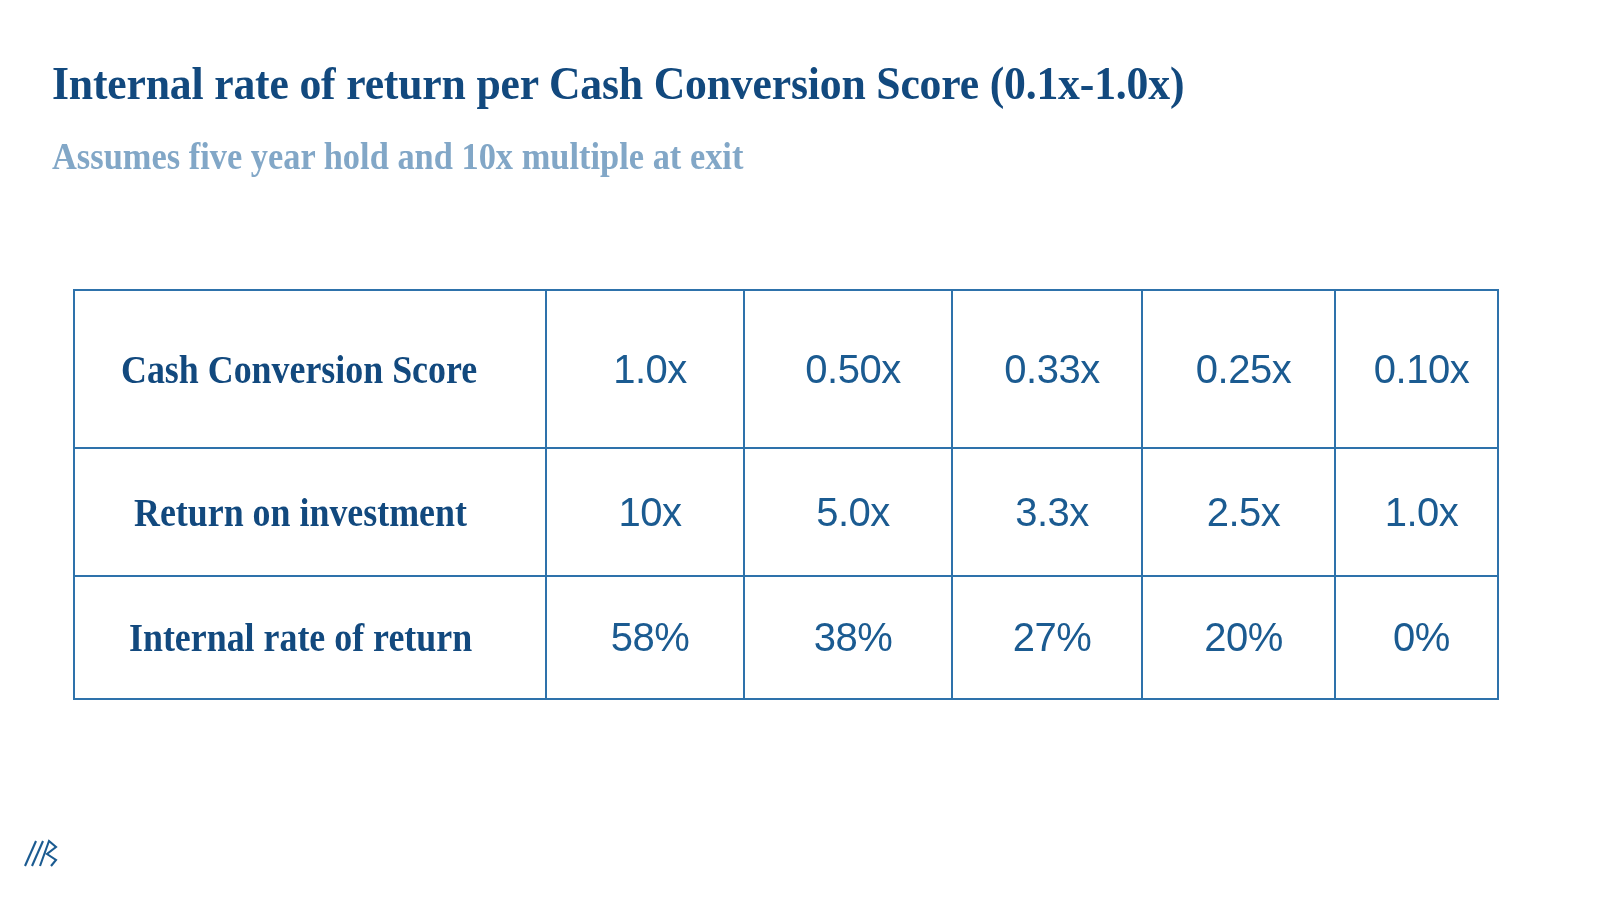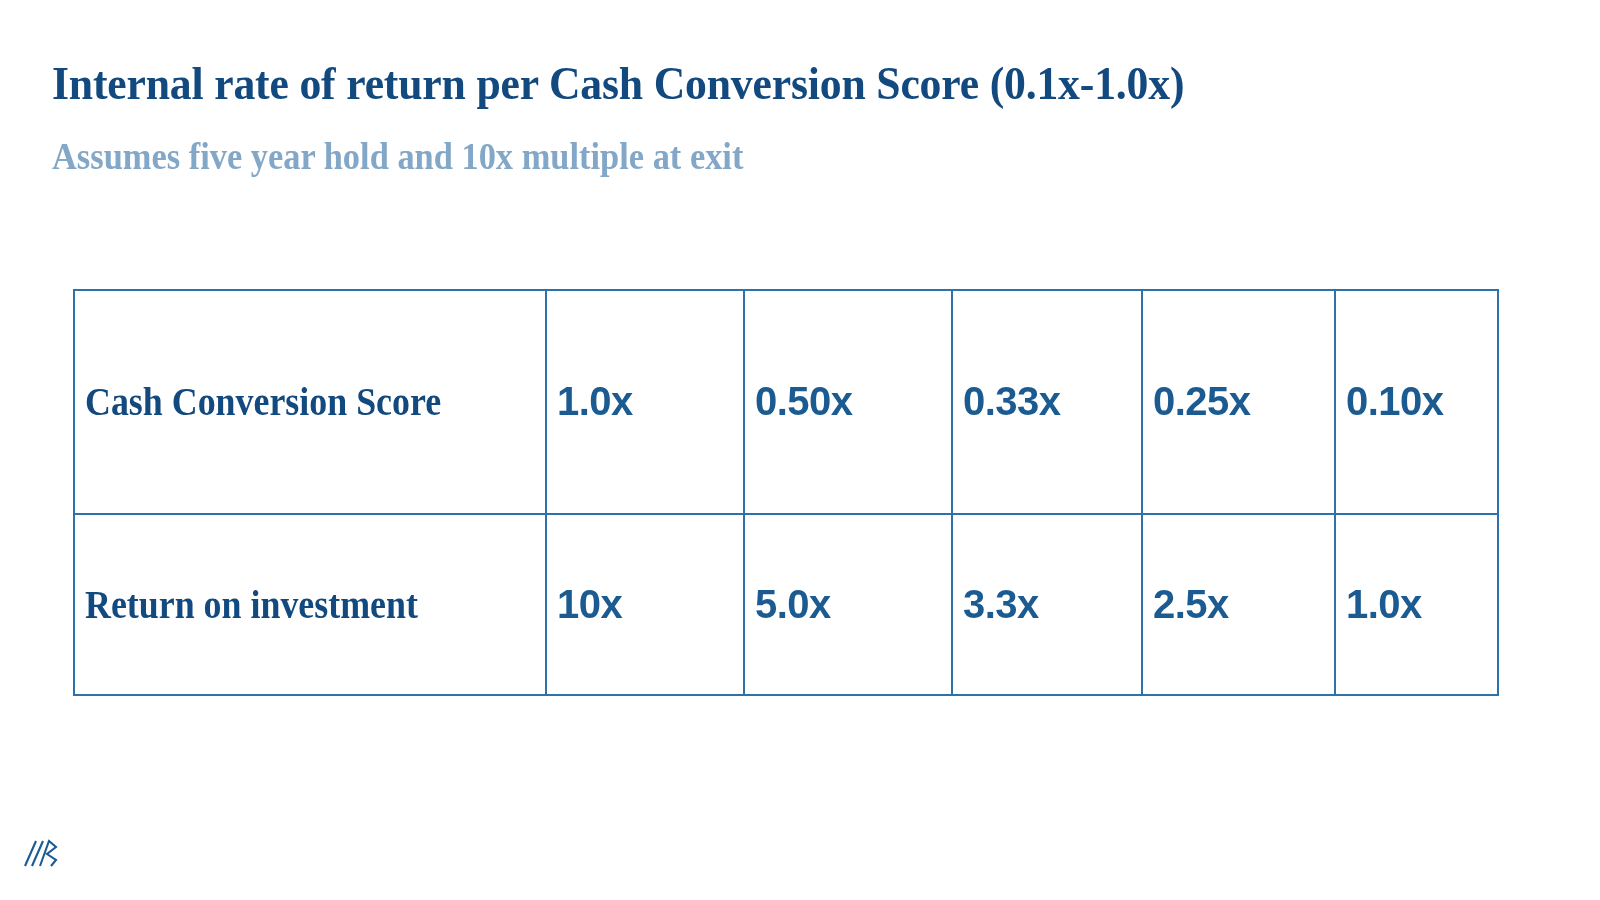--- a/index.html
+++ b/index.html
@@ -13,20 +13,21 @@
     position: relative;
     overflow: hidden;
     font-family: "Liberation Sans", sans-serif;
     -webkit-font-smoothing: antialiased;
   }
 
   .slide {
     position: absolute;
     inset: 0;
     background: #ffffff;
+    text-align: center;
   }
 
   
   .title {
     position: absolute;
     left: 52px;
     top: 54px;
     font-family: "Liberation Serif", "DejaVu Serif", serif;
     font-weight: bold;
     font-size: 47px;
@@ -51,21 +52,21 @@
     transform: scaleX(0.93);
     transform-origin: left center;
   }
 
   
   .table-wrap {
     position: absolute;
     left: 73px;
     top: 289px;
     width: 1424px;
-    height: 407px;
+    height: 364px;
     box-sizing: border-box;
   }
 
   table.data-table {
     width: 100%;
     height: 100%;
     border-collapse: collapse;
     table-layout: fixed;
   }
 
@@ -86,21 +87,21 @@
     white-space: nowrap;
   }
   td.row-label .lbl {
     display: inline-block;
     transform: scaleX(0.92);
     transform-origin: left center;
   }
 
   td.cell-val {
     font-family: "Liberation Sans", sans-serif;
-    font-weight: 700;
+    font-weight: 400;
     font-size: 40px;
     color: #1B5B91;
     letter-spacing: -0.5px;
     white-space: nowrap;
   }
 
   
   col.c0 { width: 472px; }
   col.c1 { width: 198px; }
   col.c2 { width: 208px; }
@@ -154,20 +155,30 @@
         <tr class="r1">
           <td class="row-label">
             <span class="lbl">Return on investment</span>
           </td>
           <td class="cell-val">10x</td>
           <td class="cell-val">5.0x</td>
           <td class="cell-val">3.3x</td>
           <td class="cell-val">2.5x</td>
           <td class="cell-val">1.0x</td>
         </tr>
+        <tr class="r2">
+          <td class="row-label">
+            <span class="lbl">Internal rate of return</span>
+          </td>
+          <td class="cell-val">58%</td>
+          <td class="cell-val">38%</td>
+          <td class="cell-val">27%</td>
+          <td class="cell-val">20%</td>
+          <td class="cell-val">0%</td>
+        </tr>
       </tbody>
     </table>
   </div>
 
   <div class="logo">
     <svg viewBox="0 0 40 44" width="40" height="44" aria-hidden="true">
       <g fill="none" stroke="#1B5B91" stroke-width="2.1" stroke-linecap="butt">
         <line x1="3" y1="38" x2="14" y2="13"></line>
         <line x1="10" y1="38" x2="21" y2="13"></line>
       </g>

